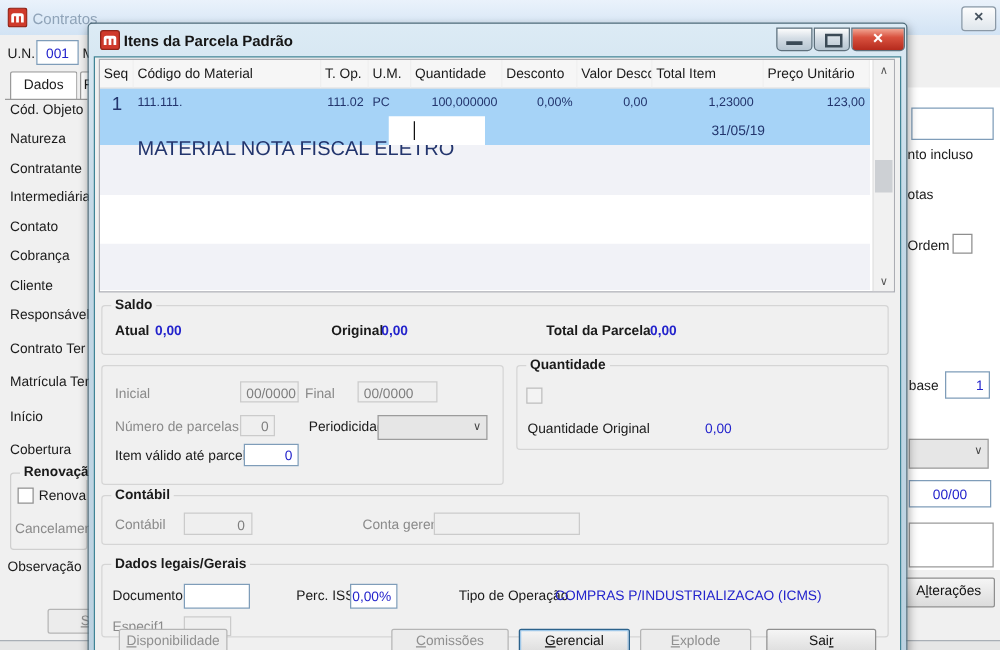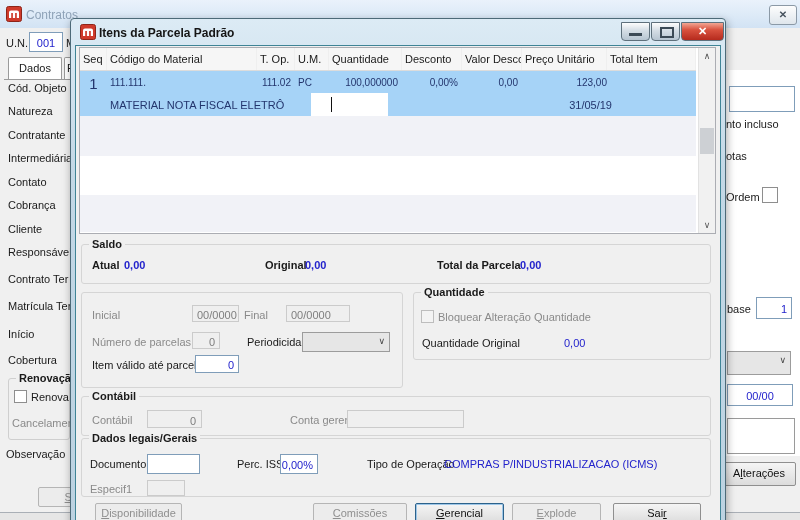--- a/index.html
+++ b/index.html
@@ -58,21 +58,21 @@
   .gh{box-sizing:border-box;padding:5px 0 0 3px;font-size:11px;white-space:nowrap;overflow:hidden;
       border-right:1px solid #efefef;}
   .c0{width:27px;}.c1{width:150px;}.c2{width:38px;}.c3{width:34px;}.c4{width:73px;}
   .c5{width:60px;}.c6{width:60px;}.c7{width:85px;}.c8{width:89px;}
   .grow{position:relative;width:616px;height:45px;background:#a6d3f7;color:#23356d;}
   .rline{display:flex;height:23px;}
   .cell{box-sizing:border-box;padding-top:6px;font-size:10px;white-space:nowrap;overflow:hidden;}
   .cell.l{padding-left:3px;}
   .cell.r{text-align:right;padding-right:4px;}
   .cell.seq{font-size:15px;text-align:center;padding-top:4px;}
-  .desc{position:absolute;left:30px;top:28px;font-size:11px;white-space:nowrap;}
+  .desc{position:absolute;left:30px;top:40px;font-size:16px;white-space:nowrap;}
   .rdate{position:absolute;left:460px;top:28px;width:72px;text-align:right;font-size:11px;}
   .editbox{position:absolute;left:231px;top:22px;width:77px;height:23px;background:#fff;}
   .caret{position:absolute;left:20px;top:4px;width:1px;height:15px;background:#111;}
   .band{width:616px;}
   .band.g{background:#f1f2f7;}
   .sbar{position:absolute;top:0;right:0;width:17px;height:100%;background:#f1f1f1;border-left:1px solid #e2e2e2;box-sizing:border-box;}
   .sar{position:absolute;left:0;width:16px;height:16px;text-align:center;font-size:9px;color:#555;line-height:16px;}
   .sthumb{position:absolute;left:1px;width:14px;top:80px;height:26px;background:#cdd0d4;}
 </style>
 </head>
@@ -159,32 +159,33 @@
 
     <div class="grid">
       <div class="ghead">
         <div class="gh c0">Seq</div>
         <div class="gh c1">Código do Material</div>
         <div class="gh c2">T. Op.</div>
         <div class="gh c3">U.M.</div>
         <div class="gh c4">Quantidade</div>
         <div class="gh c5">Desconto</div>
         <div class="gh c6">Valor Desconto</div>
+        <div class="gh c8">Total Item</div>
         <div class="gh c7">Preço Unitário</div>
-        <div class="gh c8">Total Item</div>
       </div>
       <div class="grow">
         <div class="rline">
           <div class="cell seq c0">1</div>
           <div class="cell l c1">111.111.</div>
           <div class="cell r c2">111.02</div>
           <div class="cell l c3">PC</div>
           <div class="cell r c4">100,000000</div>
           <div class="cell r c5">0,00%</div>
           <div class="cell r c6">0,00</div>
+          <div class="cell r c7">1,23000</div>
           <div class="cell r c8">123,00</div>
         </div>
         <span class="desc">MATERIAL NOTA FISCAL ELETRÔ</span>
         <div class="editbox">
           <div class="caret"></div>
         </div>
         <span class="rdate">31/05/19</span>
       </div>
       <div class="band g" style="height:40px"></div>
       <div class="band" style="height:39px"></div>
@@ -218,34 +219,33 @@
         <span>Indefinido</span>
         <span class="cv">∨</span>
       </div>
       <span class="lbl" style="left:10px;top:66px">Item válido até parcela</span>
       <div class="inpd" style="left:113px;top:62px;width:44px;height:18px;text-align:right;padding:3px 4px 0 0">0</div>
     </div>
 
     <div class="gbox" style="left:342px;top:273px;width:298px;height:68px">
       <span class="gtitle">Quantidade</span>
       <div class="cb off" style="left:7px;top:17px"></div>
-      <span class="lbl dis" style="left:24px;top:18px">Bloquear Alteração Quantidade</span>
       <span class="lbl" style="left:8px;top:44px">Quantidade Original</span>
       <span class="lbl blue" style="left:150px;top:44px">0,00</span>
     </div>
 
     <div class="gbox" style="left:10px;top:377px;width:630px;height:40px">
       <span class="gtitle">Contábil</span>
       <span class="lbl dis" style="left:10px;top:17px">Contábil</span>
       <div class="inpd gray" style="left:65px;top:13px;width:55px;height:18px;text-align:right;padding:4px 5px 0 0">0</div>
       <span class="lbl dis" style="left:208px;top:17px">Conta gerencial</span>
       <div class="inpd gray" style="left:265px;top:13px;width:117px;height:18px"></div>
     </div>
 
-    <div class="gbox" style="left:10px;top:419px;width:630px;height:59px">
+    <div class="gbox" style="left:10px;top:432px;width:630px;height:59px">
       <span class="gtitle">Dados legais/Gerais</span>
       <span class="lbl" style="left:8px;top:19px">Documento</span>
       <div class="inpd" style="left:65px;top:15px;width:53px;height:20px"></div>
       <span class="lbl" style="left:155px;top:19px">Perc. ISS</span>
       <div class="inpd" style="left:198px;top:15px;width:38px;height:20px;text-align:right;padding:4px 4px 0 0">0,00%</div>
       <span class="lbl" style="left:285px;top:19px">Tipo de Operação</span>
       <span class="lbl blue" style="left:362px;top:19px">COMPRAS P/INDUSTRIALIZACAO (ICMS)</span>
       <span class="lbl dis" style="left:8px;top:44px">Especif1</span>
       <div class="inpd gray" style="left:65px;top:41px;width:38px;height:16px"></div>
     </div>

